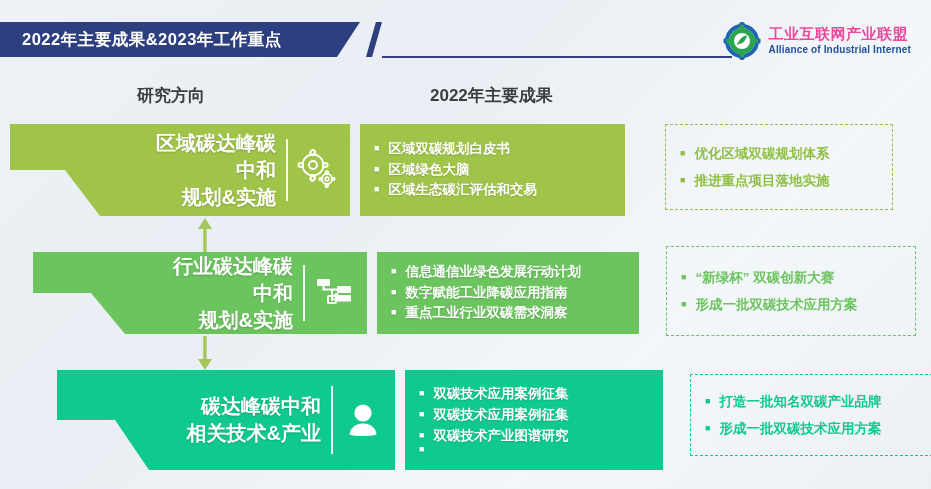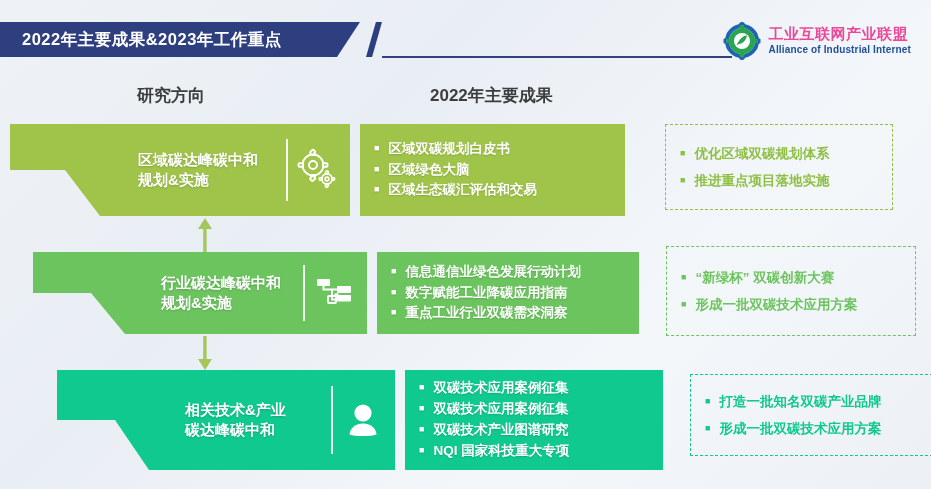--- a/index.html
+++ b/index.html
@@ -64,22 +64,22 @@
   .dir-panel {
     position: relative; color: #fff;
     display: flex; align-items: center;
   }
   .row1 .dir-panel { width: 340px; clip-path: polygon(0 0, 100% 0, 100% 100%, 90px 100%, 55px 50%, 0 50%); }
   .row2 .dir-panel { width: 334px; clip-path: polygon(0 0, 100% 0, 100% 100%, 92px 100%, 58px 50%, 0 50%); }
   .row3 .dir-panel { width: 338px; clip-path: polygon(0 0, 100% 0, 100% 100%, 92px 100%, 58px 50%, 0 50%); }
 
   .dir-title {
     position: absolute; left: 128px; right: 74px;
-    text-align: left;
-    font-size: 15px; font-weight: bold; line-height: 1.35;
+    text-align: right;
+    font-size: 20px; font-weight: bold; line-height: 1.35;
     text-shadow: 0 1px 2px rgba(0,0,0,.18);
   }
   .dir-sep {
     position: absolute; right: 62px; top: 16%; bottom: 16%;
     width: 2px; background: rgba(255,255,255,.9);
   }
   .dir-icon {
     position: absolute; right: 8px; top: 50%; transform: translateY(-50%);
     width: 48px; height: 48px; display: flex; align-items: center; justify-content: center;
   }
@@ -313,22 +313,22 @@
 <div class="arrow arrow-down">
   <svg width="16" height="34" viewBox="0 0 16 34">
     <rect x="6.2" y="0" width="3.4" height="25" fill="#a4c65a"></rect>
     <path d="M8 34 L15 23 L1 23 Z" fill="#a4c65a"></path>
   </svg>
 </div>
 
 <div class="row row3">
   <div class="dir-panel" style="background:#10c98e">
     <div class="dir-title">
+      <div>碳达峰碳中和</div>
       <div>相关技术&amp;产业</div>
-      <div>碳达峰碳中和</div>
     </div>
     <div class="dir-sep"></div>
     <div class="dir-icon">
       <svg width="40" height="40" viewBox="0 0 40 40" fill="#ffffff">
         <circle cx="20" cy="13" r="8.6"></circle>
         <path d="M20 23.5 C28.5 23.5 33 29 33.5 34.5 C28 36.6 12 36.6 6.5 34.5 C7 29 11.5 23.5 20 23.5 Z"></path>
       </svg>
     </div>
     <span class="row-num">03</span>
   </div>
@@ -342,21 +342,20 @@
       <li>
           <span class="bullet">■</span>
           <span>双碳技术应用案例征集</span>
         </li>
       <li>
           <span class="bullet">■</span>
           <span>双碳技术产业图谱研究</span>
         </li>
       <li>
           <span class="bullet">■</span>
-          <span>NQI 国家科技重大专项</span>
         </li>
     </ul>
   </div>
 
   <div class="pri" style="border-color:#10c98e">
     <ul>
       <li style="color:#10c98e">
           <span class="bullet">■</span>
           <span>打造一批知名双碳产业品牌</span>
         </li>

